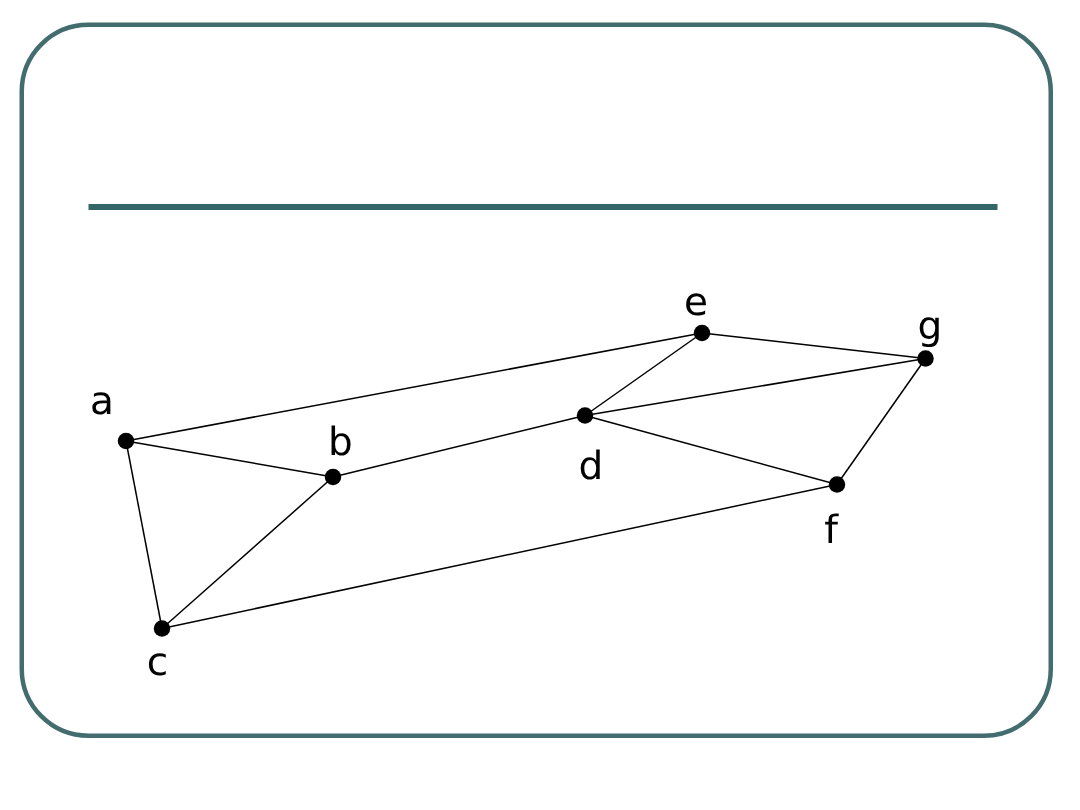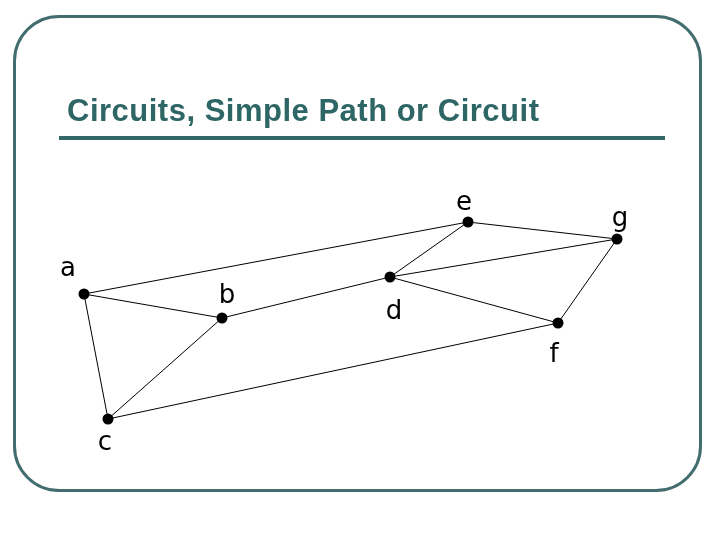--- a/index.html
+++ b/index.html
@@ -58,21 +58,20 @@
     font-size: 26px;
     fill: #000000;
     text-anchor: middle;
   }
 </style>
 </head>
 <body>
 
 <div class="slide">
   <div class="frame"></div>
-  <h1 class="slide-title">Circuits, Simple Path or Circuit</h1>
   <div class="title-underline"></div>
   <svg id="graph-svg" width="720" height="540" viewBox="0 0 720 540">
       <line x1="84" y1="294" x2="222" y2="318" class="edge-line"></line>
       <line x1="84" y1="294" x2="108" y2="419" class="edge-line"></line>
       <line x1="84" y1="294" x2="468" y2="222" class="edge-line"></line>
       <line x1="222" y1="318" x2="108" y2="419" class="edge-line"></line>
       <line x1="222" y1="318" x2="390" y2="277" class="edge-line"></line>
       <line x1="108" y1="419" x2="558" y2="323" class="edge-line"></line>
       <line x1="390" y1="277" x2="468" y2="222" class="edge-line"></line>
       <line x1="390" y1="277" x2="558" y2="323" class="edge-line"></line>

